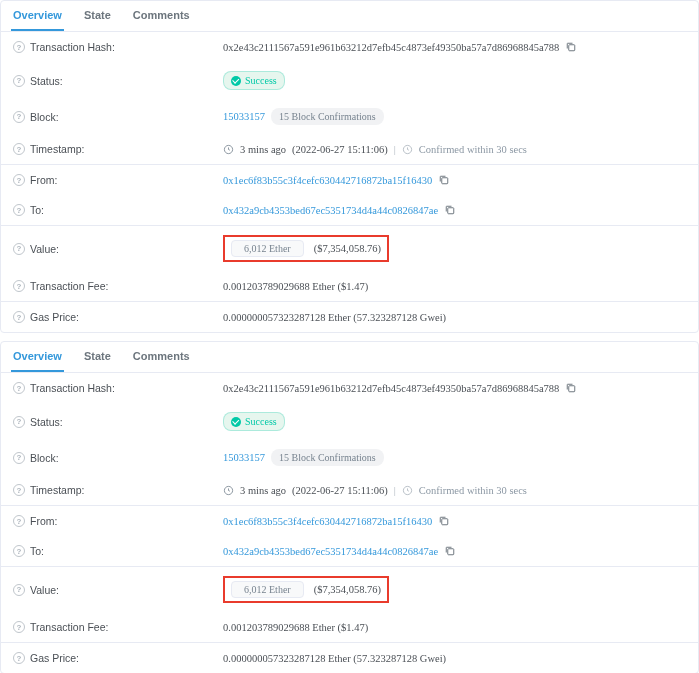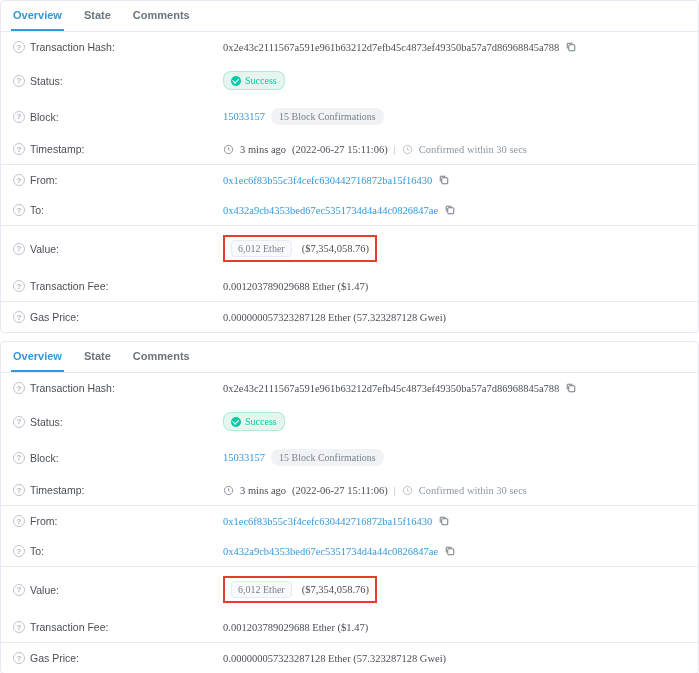--- a/index.html
+++ b/index.html
@@ -17,21 +17,21 @@
   .copy-icon svg { width: 12px; height: 12px; }
   .badge-success { display: inline-flex; align-items: center; gap: 4px; background: #e6f6ee; color: #00c9a7; border: 1px solid rgba(0,201,167,.25); border-radius: 8px; padding: 3px 7px; font-size: 10px; font-weight: 500; }
   .check-icon { display: inline-flex; width: 10px; height: 10px; background: #00c9a7; border-radius: 50%; position: relative; }
   .check-icon::after { content: ""; position: absolute; left: 3px; top: 1.5px; width: 2.5px; height: 4.5px; border: solid #fff; border-width: 0 1.5px 1.5px 0; transform: rotate(45deg); }
   .link { color: #3498db; text-decoration: none; }
   .badge-gray { display: inline-block; background: #f1f2f4; color: #77838f; border-radius: 8px; padding: 3px 8px; font-size: 10px; font-weight: 500; }
   .clock-icon { display: inline-flex; width: 11px; height: 11px; }
   .clock-icon svg { width: 11px; height: 11px; }
   .divider { color: #adb5bd; }
   .muted { color: #8c98a4; text-align: center; }
-  .pill-gray { display: inline-block; background: #f8f9fa; border: 1px solid #e7eaf3; border-radius: 4px; padding: 2px 6px; font-size: 10px; color: #77838f; }
+  .pill-gray { display: inline-block; background: #f8f9fa; border: 1px solid #e7eaf3; border-radius: 4px; padding: 2px 12px; font-size: 10px; color: #77838f; }
   .highlight-box { border: 2px solid #e93b2c; padding: 3px 6px; display: inline-flex; align-items: center; gap: 10px; }
 </style>
 </head>
 <body>
 
 <div class="panel">
   <div class="tabs">
     <div class="tab active">Overview</div>
     <div class="tab">State</div>
     <div class="tab">Comments</div>

